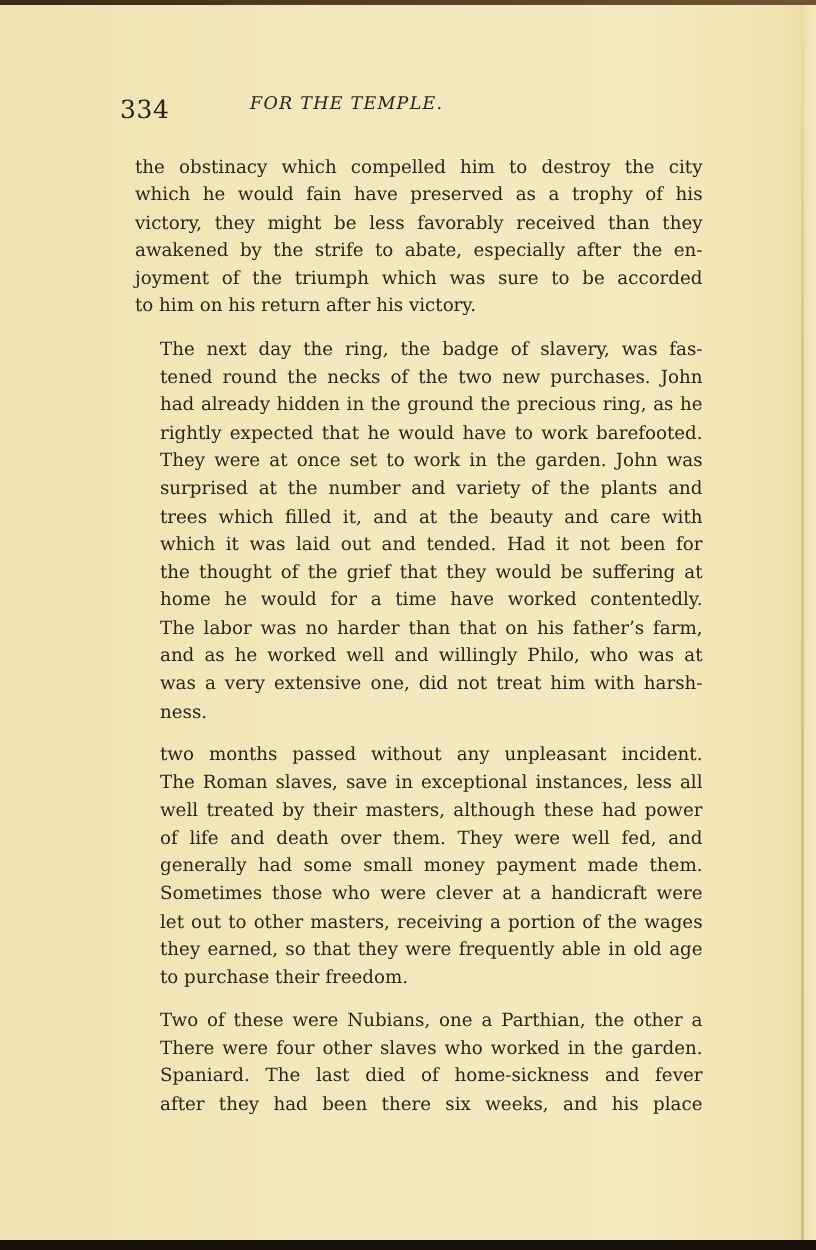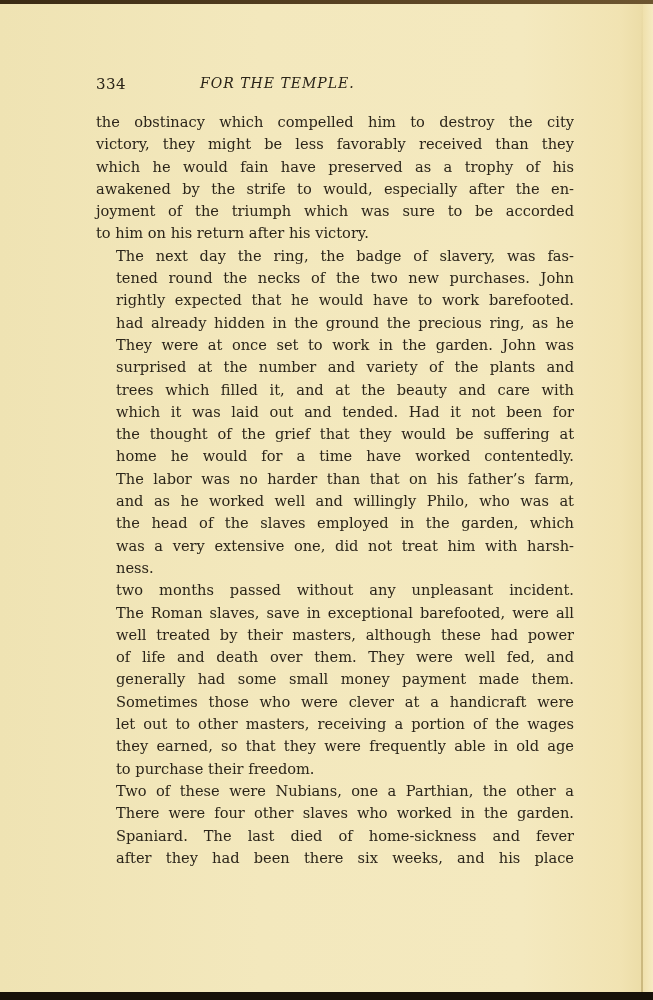--- a/index.html
+++ b/index.html
@@ -27,79 +27,78 @@
     }
     .edge-right2 {
       position: absolute; right: 0; top: 0; width: 10px; height: 988px;
       background: linear-gradient(90deg, #efe0ac, #f6ebc2);
     }
     .header {
       position: absolute; top: 71px; left: 96px; width: 480px; height: 20px;
       color: #2a2418;
     }
     .page-number {
-      position: absolute; left: 0; top: 0; font-size: 15px; letter-spacing: 0.5px;
+      position: absolute; left: 0; top: 0; font-size: 20px; letter-spacing: 0.5px;
     }
     .running-title {
       position: absolute; left: 104px; top: 0; font-size: 14px; font-style: italic; font-weight: normal;
       letter-spacing: 1px;
     }
     .body-text {
       position: absolute; left: 96px; top: 107px; width: 478px;
       color: #2b251a;
       font-size: 14.6px; line-height: 22.3px;
       text-align: justify;
     }
-    .body-text p { margin: 0; text-indent: 20px; }
+    .body-text p { margin: 12px; text-indent: 20px; }
     .body-text p.first { text-indent: 0; }
     .line { display: block; text-align-last: justify; white-space: nowrap; }
     .line.last { text-align-last: left; }
   </style>
 </head>
 <body>
 
 <div class="topbar"></div>
 <div class="page">
   <div class="edge-right2"></div>
   <div class="edge-right"></div>
 
   <div class="header">
     <span class="page-number">334</span>
     <span class="running-title">FOR THE TEMPLE.</span>
   </div>
 
   <div class="body-text">
     <p class="first">
       <span class="line">the obstinacy which compelled him to destroy the city</span>
+      <span class="line">which he would fain have preserved as a trophy of his</span>
       <span class="line">victory, they might be less favorably received than they</span>
-      <span class="line">which he would fain have preserved as a trophy of his</span>
-      <span class="line">awakened by the strife to would, especially after the en-</span>
+      <span class="line">awakened by the strife to abate, especially after the en-</span>
       <span class="line">joyment of the triumph which was sure to be accorded</span>
       <span class="line last">to him on his return after his victory.</span>
     </p>
     <p>
       <span class="line">The next day the ring, the badge of slavery, was fas-</span>
       <span class="line">tened round the necks of the two new purchases. John</span>
+      <span class="line">had already hidden in the ground the precious ring, as he</span>
       <span class="line">rightly expected that he would have to work barefooted.</span>
-      <span class="line">had already hidden in the ground the precious ring, as he</span>
       <span class="line">They were at once set to work in the garden. John was</span>
       <span class="line">surprised at the number and variety of the plants and</span>
       <span class="line">trees which filled it, and at the beauty and care with</span>
       <span class="line">which it was laid out and tended. Had it not been for</span>
       <span class="line">the thought of the grief that they would be suffering at</span>
       <span class="line">home he would for a time have worked contentedly.</span>
       <span class="line">The labor was no harder than that on his father’s farm,</span>
       <span class="line">and as he worked well and willingly Philo, who was at</span>
-      <span class="line">the head of the slaves employed in the garden, which</span>
       <span class="line">was a very extensive one, did not treat him with harsh-</span>
       <span class="line last">ness.</span>
     </p>
     <p>
       <span class="line">two months passed without any unpleasant incident.</span>
-      <span class="line">The Roman slaves, save in exceptional barefooted, were all</span>
+      <span class="line">The Roman slaves, save in exceptional instances, less all</span>
       <span class="line">well treated by their masters, although these had power</span>
       <span class="line">of life and death over them. They were well fed, and</span>
       <span class="line">generally had some small money payment made them.</span>
       <span class="line">Sometimes those who were clever at a handicraft were</span>
       <span class="line">let out to other masters, receiving a portion of the wages</span>
       <span class="line">they earned, so that they were frequently able in old age</span>
       <span class="line last">to purchase their freedom.</span>
     </p>
     <p>
       <span class="line">Two of these were Nubians, one a Parthian, the other a</span>

